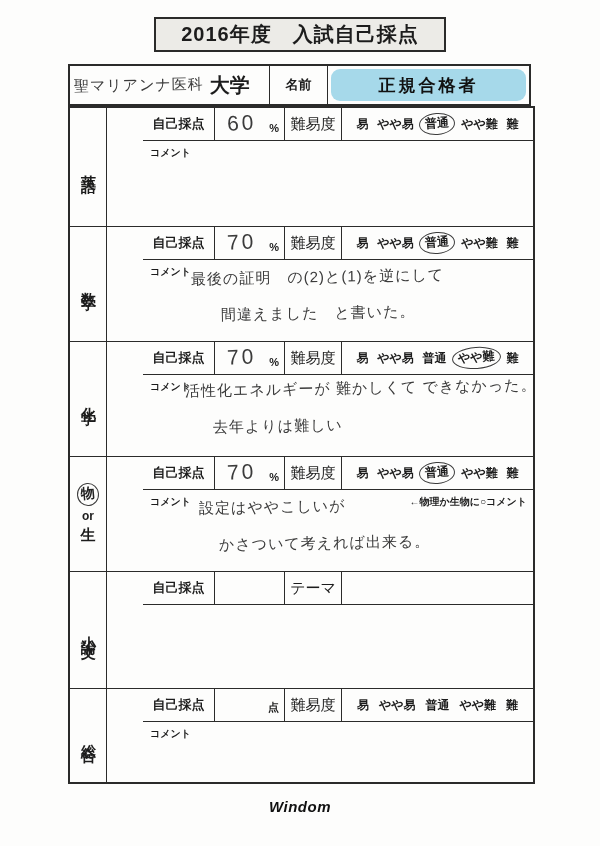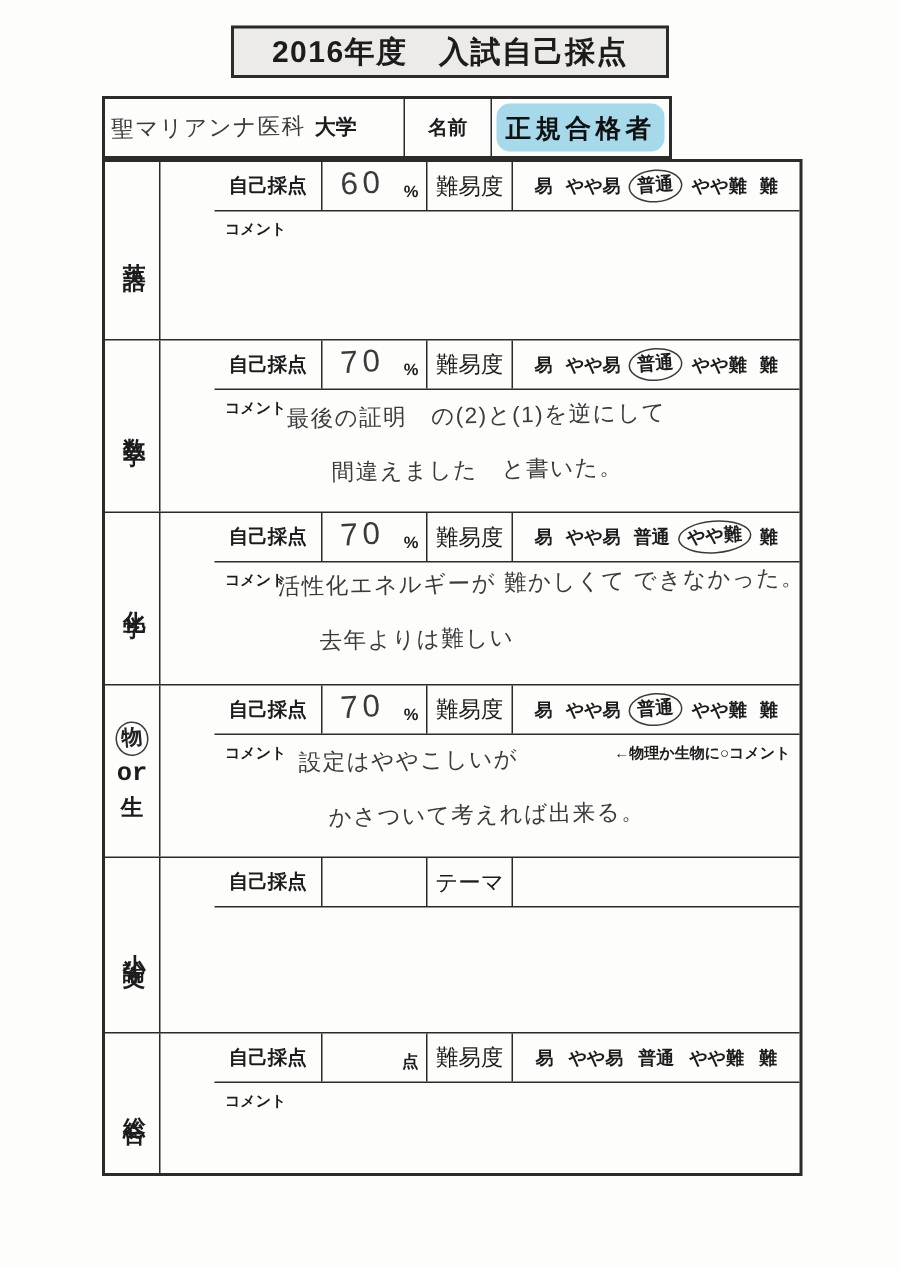--- a/index.html
+++ b/index.html
@@ -7,27 +7,27 @@
         font-family:"Liberation Sans",sans-serif;color:#1c1c1c;overflow:hidden;}
 
   
   .title-box{position:absolute;top:17px;left:50%;transform:translateX(-50%);
 
     width:288px;height:31px;border:2.5px solid #2b2b2a;background:#ecebe7;
     display:flex;align-items:center;justify-content:center;
     font-size:20px;font-weight:bold;letter-spacing:1px;}
 
   
-  .hdr{position:absolute;left:68px;top:64px;width:380px;height:42px;
+  .hdr{position:absolute;left:68px;top:64px;width:463px;height:42px;
        border:2px solid #2b2b2a;display:flex;box-sizing:border-box;background:#fdfdfc;}
   .hdr-univ{width:200px;border-right:1.5px solid #2b2b2a;display:flex;align-items:center;
             padding:0 4px;box-sizing:border-box;}
   .hw{color:#3b3b3b;transform:rotate(-1deg);}
   .univ-hand{font-size:15px;letter-spacing:1px;margin-right:6px;white-space:nowrap;}
-  .univ-suffix{font-size:14px;font-weight:600;}
+  .univ-suffix{font-size:20px;font-weight:600;}
   .hdr-name-label{width:57px;border-right:1.5px solid #2b2b2a;display:flex;
                   align-items:center;justify-content:center;font-size:13px;font-weight:600;}
   .hdr-name-value{flex:1;display:flex;align-items:center;justify-content:flex-start;padding:3px;}
   .name-highlight{background:#a6d9ea;border-radius:9px;width:100%;height:32px;
                   display:flex;align-items:center;justify-content:center;
                   font-size:17px;font-weight:800;letter-spacing:3px;color:#111;}
 
   
   .tbl{position:absolute;left:68px;top:106px;width:467px;border:2px solid #2b2b2a;
        box-sizing:border-box;background:#fdfdfc;}
@@ -57,21 +57,21 @@
   .comment{flex:1;position:relative;box-sizing:border-box;}
   .cmt-label{position:absolute;top:5px;left:7px;font-size:10px;font-weight:700;}
   .note{position:absolute;top:5px;right:6px;font-size:10px;font-weight:700;}
   .hw-line{position:absolute;font-size:15px;letter-spacing:1px;color:#3b3b3b;
            transform:rotate(-1deg);white-space:nowrap;}
 
   
   .phys-cell{gap:3px;}
   .circle-hand{border:1.5px solid #3b3b3b;border-radius:50%;padding:1px 3px 2px;
                font-size:14px;transform:rotate(-5deg);color:#222;}
-  .or-txt{font-size:17px;font-family:Liberation Mono, monospace;}
+  .or-txt{font-size:12px;font-family:Liberation Sans, sans-serif;}
   .bio-txt{font-size:15px;}
 
   .footer-brand{position:absolute;left:0;right:0;top:798px;text-align:center;
                 font-size:15px;font-weight:800;font-style:italic;letter-spacing:.5px;color:#111;}
 </style>
 </head>
 <body>
 
 <div class="page">
 
@@ -242,13 +242,14 @@
           </div>
         </div>
         <div class="comment">
           <span class="cmt-label">コメント</span>
         </div>
       </div>
     </div>
 
   </div>
 
+  <div class="footer-brand">Windom</div>
 </div>
 
 </body></html>

